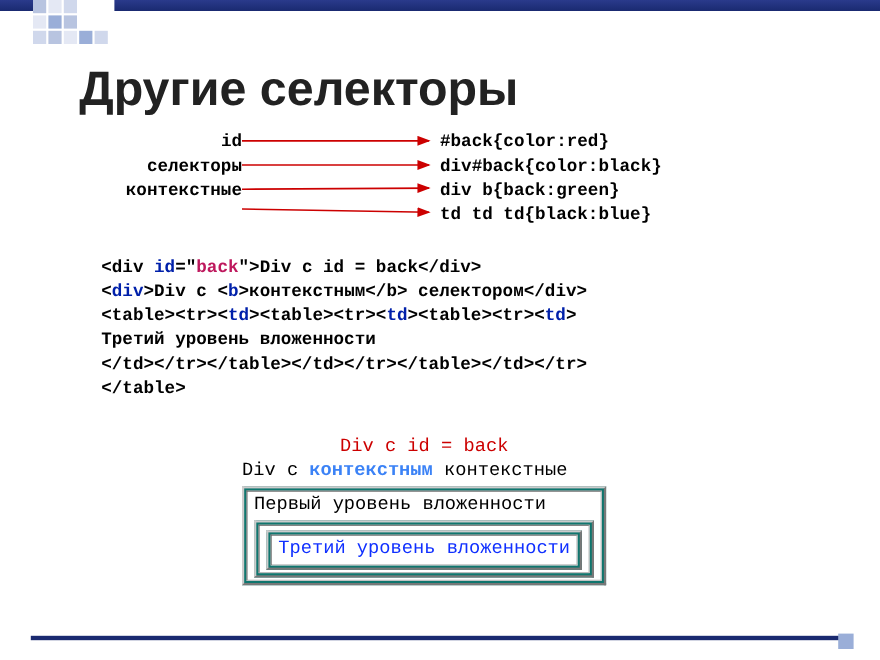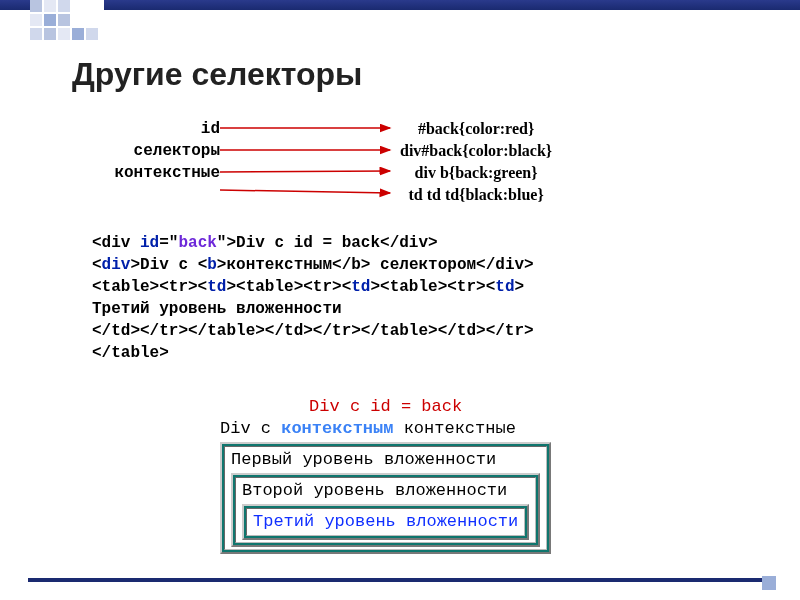--- a/index.html
+++ b/index.html
@@ -63,21 +63,21 @@
     bottom: 10px;
     width: 14px;
     height: 14px;
     background: #9aaed8;
   }
 
   .slide-title {
     position: absolute;
     top: 56px;
     left: 72px;
-    font-size: 32px;
+    font-size: 44px;
     color: #222;
   }
 
   
   .left-col {
     position: absolute;
     top: 118px;
     left: 30px;
     width: 190px;
     font-family: "Courier New", monospace;
@@ -85,25 +85,24 @@
     font-size: 16px;
     text-align: right;
     line-height: 22px;
   }
 
   
   .right-col {
     position: absolute;
     top: 118px;
     left: 400px;
-    font-family: Liberation Serif, serif;
+    font-family: Liberation Mono, monospace;
     font-weight: bold;
     font-size: 16px;
     line-height: 22px;
-    text-align: center;
   }
 
   
   svg.arrows {
     position: absolute;
     top: 118px;
     left: 220px;
     width: 180px;
     height: 95px;
     overflow: visible;
@@ -114,21 +113,21 @@
     position: absolute;
     top: 232px;
     left: 92px;
     font-family: "Courier New", monospace;
     font-weight: bold;
     font-size: 16px;
     line-height: 22px;
     white-space: pre;
   }
   .kw-blue { color: #0020aa; }
-  .kw-red  { color: #6d28d9; }
+  .kw-red  { color: #be185d; }
 
   
   .output {
     position: absolute;
     top: 396px;
     left: 220px;
     font-family: "Courier New", monospace;
     font-size: 17px;
     line-height: 22px;
   }
@@ -219,21 +218,20 @@
   </div>
   <table class="nest-table">
     <tbody>
         <tr>
           <td>
       <span>Первый уровень вложенности</span>
       <table class="nest-table">
         <tbody>
                 <tr>
                   <td>
-          <span>Второй уровень вложенности</span>
           <table class="nest-table">
             <tbody>
                         <tr>
                           <td class="out-blue">Третий уровень вложенности</td>
                         </tr>
           </tbody>
                     </table>
         </td>
                 </tr>
       </tbody>

